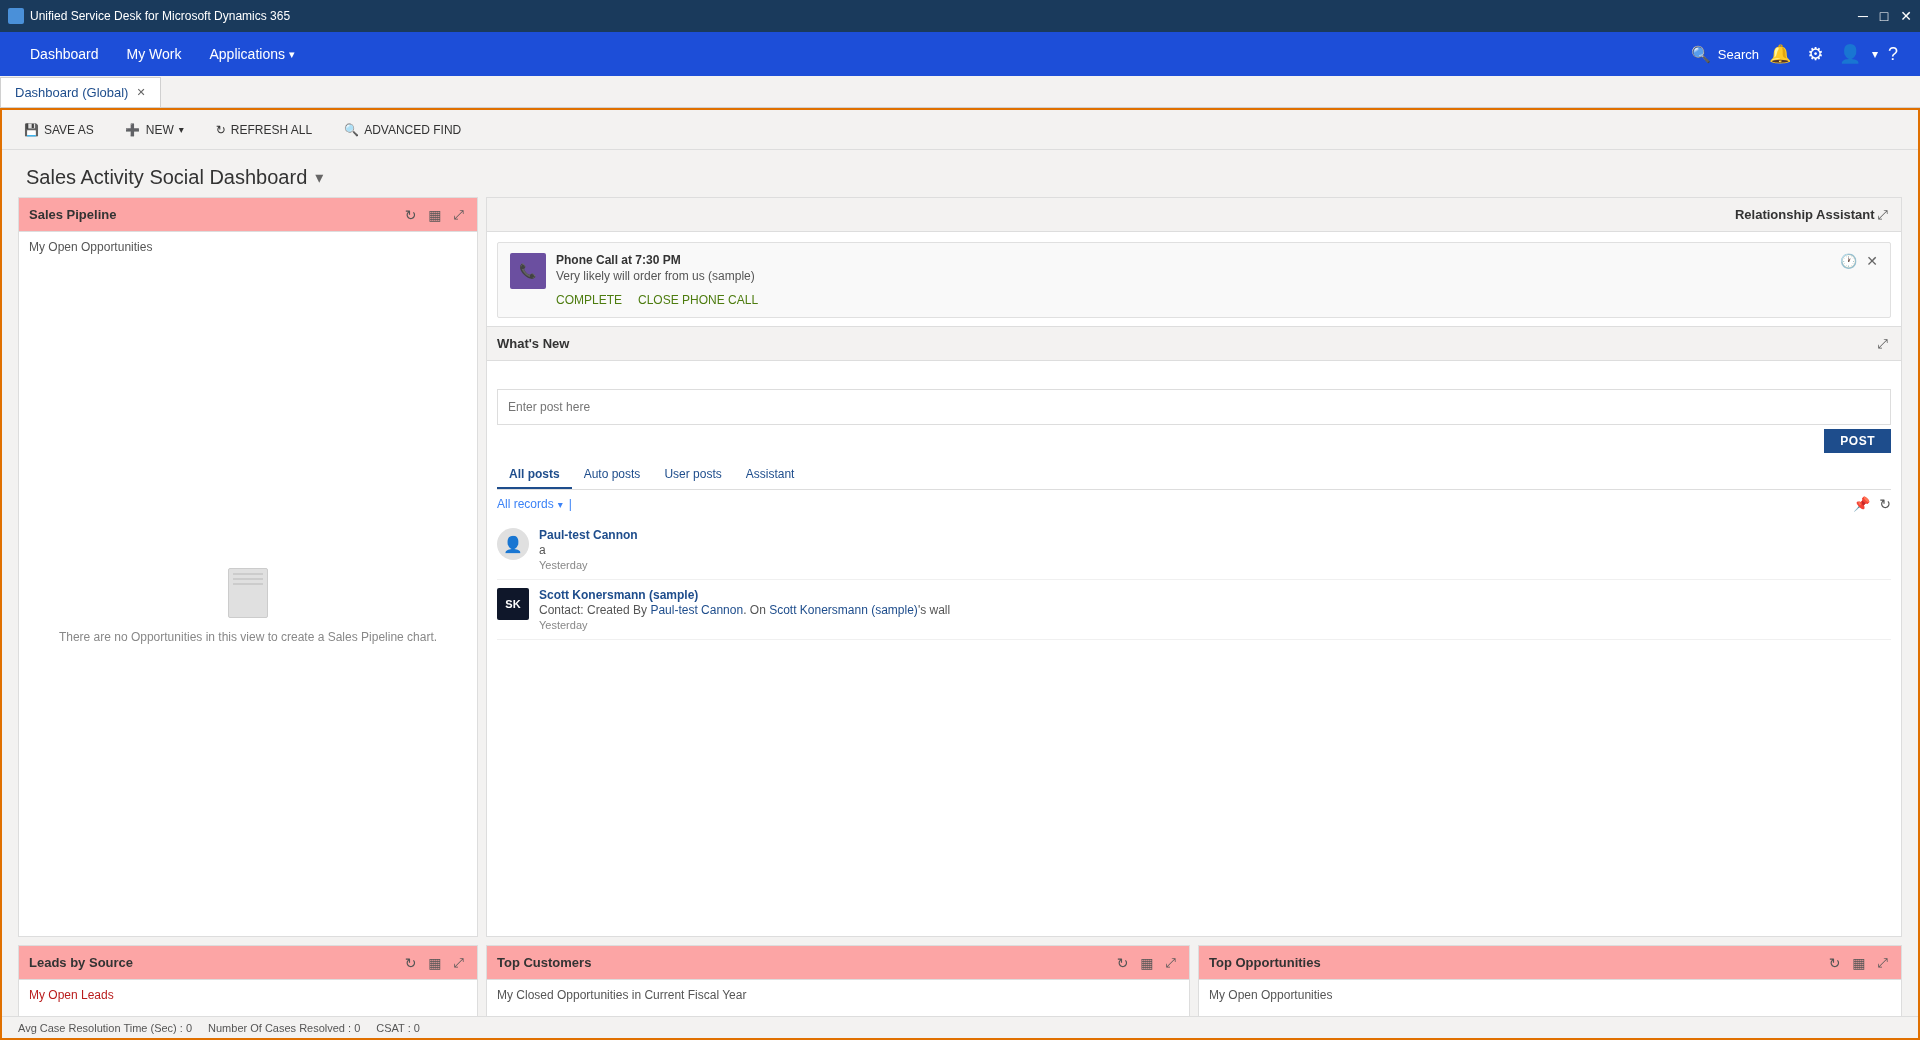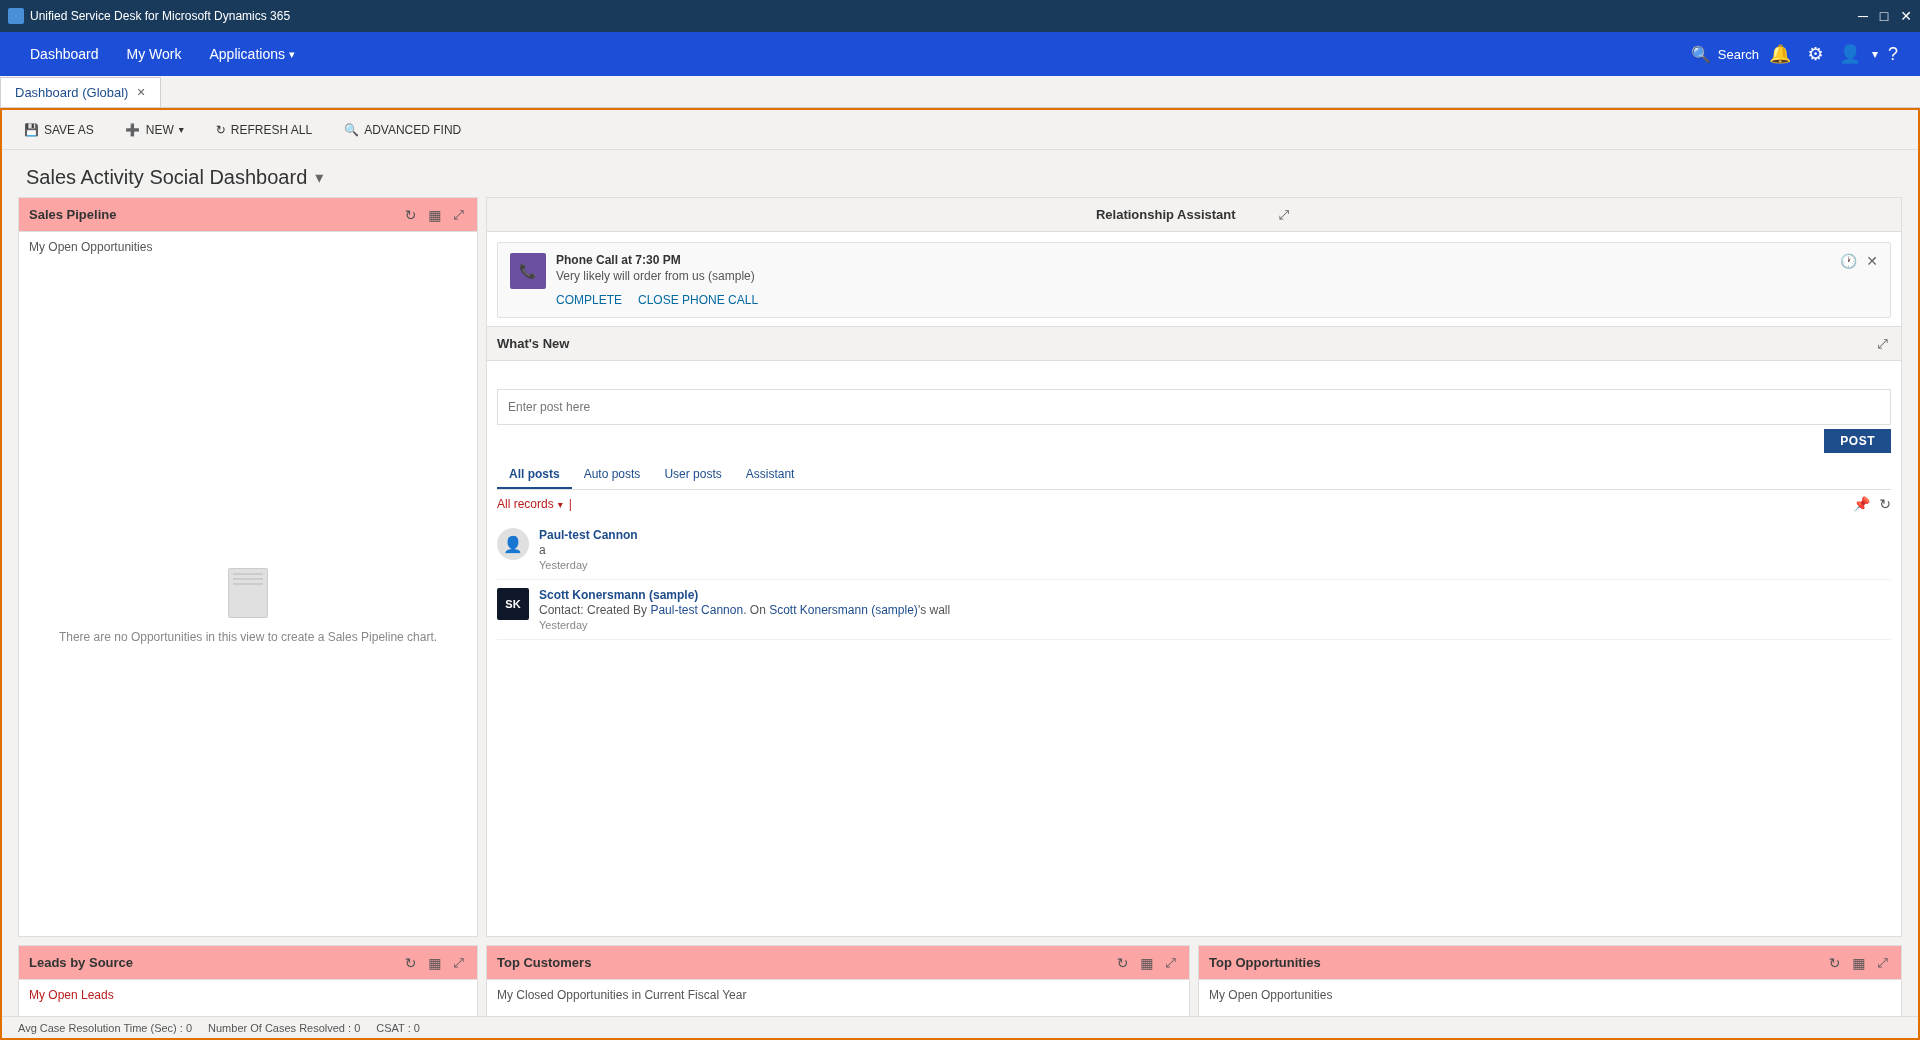--- a/index.html
+++ b/index.html
@@ -169,21 +169,21 @@
       border-radius: 2px;
       display: flex;
       align-items: flex-start;
       gap: 10px;
     }
     .ra-icon { width: 36px; height: 36px; background: #6b4fa0; border-radius: 2px; display: flex; align-items: center; justify-content: center; color: white; font-size: 14px; flex-shrink: 0; }
     .ra-content { flex: 1; }
     .ra-title { font-size: 12px; font-weight: 600; color: #333; }
     .ra-desc { font-size: 12px; color: #555; margin-top: 2px; }
     .ra-actions-row { margin-top: 10px; display: flex; gap: 16px; }
-    .ra-action-btn { font-size: 12px; color: #0369a1; cursor: pointer; font-weight: 500; text-transform: uppercase; }
+    .ra-action-btn { font-size: 12px; color: #4d7c0f; cursor: pointer; font-weight: 500; text-transform: uppercase; }
     .ra-card-actions { display: flex; gap: 8px; }
 
     
     .post-input-area {
       margin-bottom: 8px;
     }
     .post-input {
       width: 100%;
       border: 1px solid #ddd;
       padding: 8px 10px;
@@ -226,21 +226,21 @@
       font-weight: 600;
     }
 
     
     .feed-filter-row {
       display: flex;
       align-items: center;
       justify-content: space-between;
       margin-bottom: 8px;
     }
-    .feed-filter { font-size: 12px; color: #b91c1c; display: flex; align-items: center; gap: 4px; cursor: pointer; }
+    .feed-filter { font-size: 12px; color: #3b82f6; display: flex; align-items: center; gap: 4px; cursor: pointer; }
     .feed-filter-actions { display: flex; gap: 8px; }
     .feed-filter-icon { cursor: pointer; font-size: 14px; color: #555; }
 
     
     .feed-item {
       display: flex;
       gap: 10px;
       padding: 8px 0;
       border-bottom: 1px solid #f0f0f0;
     }
@@ -297,23 +297,22 @@
       border: 1px solid #ddd;
       overflow: hidden;
     }
 
     .relationship-section-header {
       background: #f3f2f1;
       border-bottom: 1px solid #ddd;
       padding: 6px 10px;
       display: flex;
       align-items: center;
-      justify-content: center;
+      justify-content: flex-end;
       min-height: 34px;
-      gap: 40px;
     }
 
     .what-new-section {
       flex: 1;
       display: flex;
       flex-direction: column;
       overflow: hidden;
       gap: 20px;
     }
 

